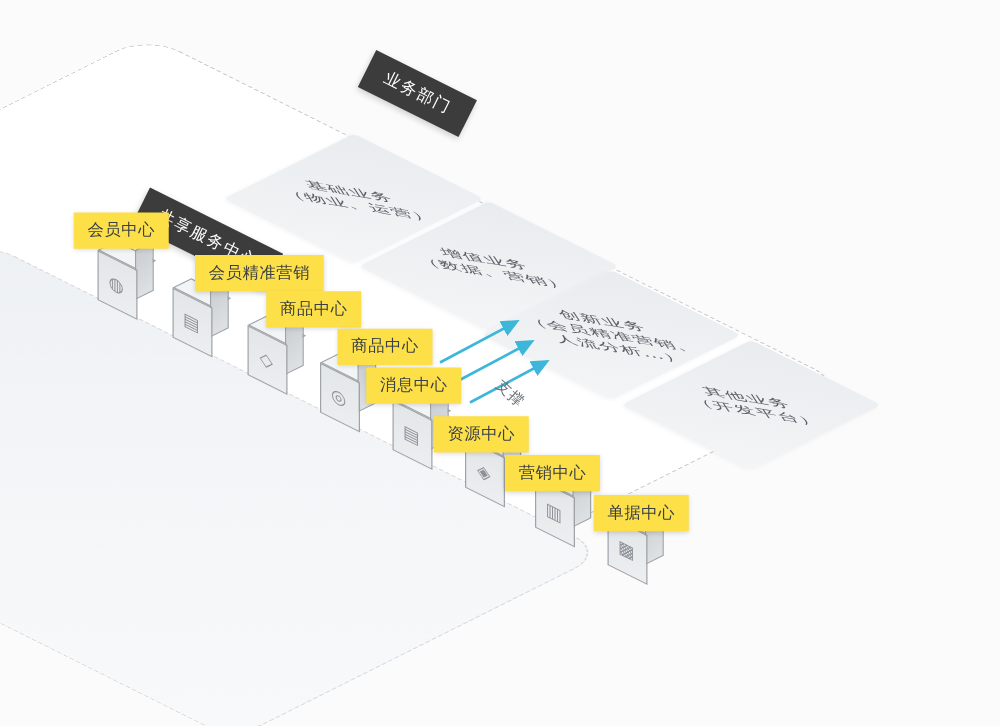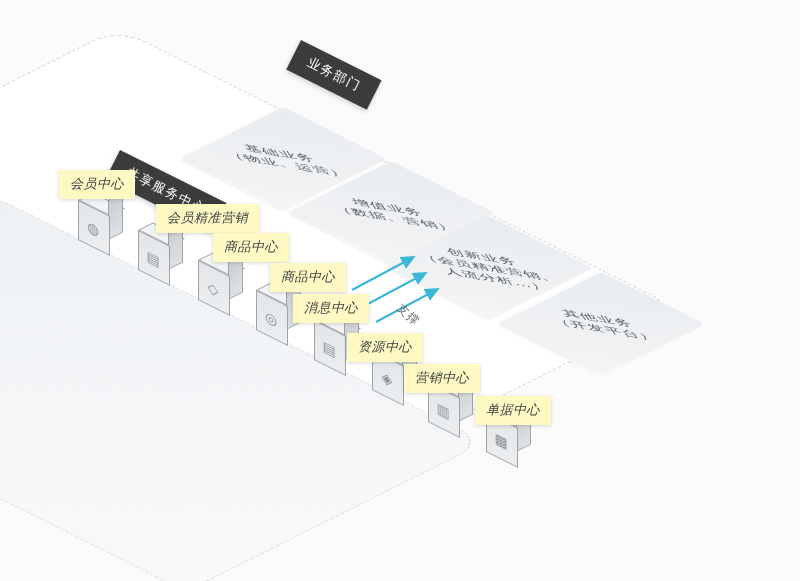--- a/index.html
+++ b/index.html
@@ -104,28 +104,27 @@
     font-size:14px;
     line-height:20px;
     text-align:center;
     transform:matrix(1,0.50,0,1,0,0);
     transform-origin:0 0;
   }
 
   
   .chip{
     position:absolute;
-    background:#fef9c3;
+    background:#fde047;
     color:#3a3f45;
     font-size:13px;
     padding:5px 11px 6px 11px;
     white-space:nowrap;
     box-shadow:0 1px 4px rgba(0,0,0,.16);
     letter-spacing:.5px;
-    font-style:italic;
   }
 
   
   .arrows{position:absolute;left:340px;top:250px;width:120px;height:90px;}
   .arrowlabel{
     position:absolute;left:404px;top:300px;
     color:#6b7076;font-size:12px;letter-spacing:1px;
     transform:rotate(42deg);transform-origin:0 0;
   }
 </style>

